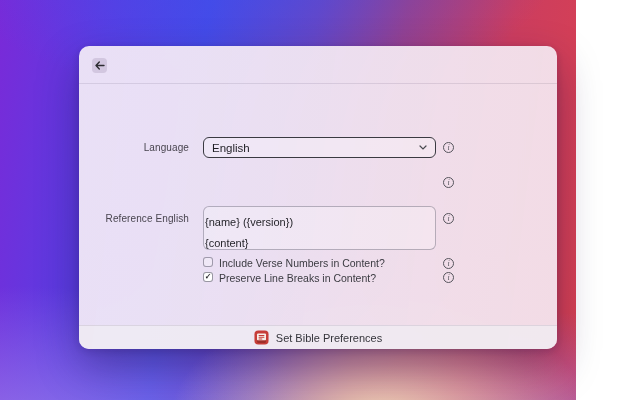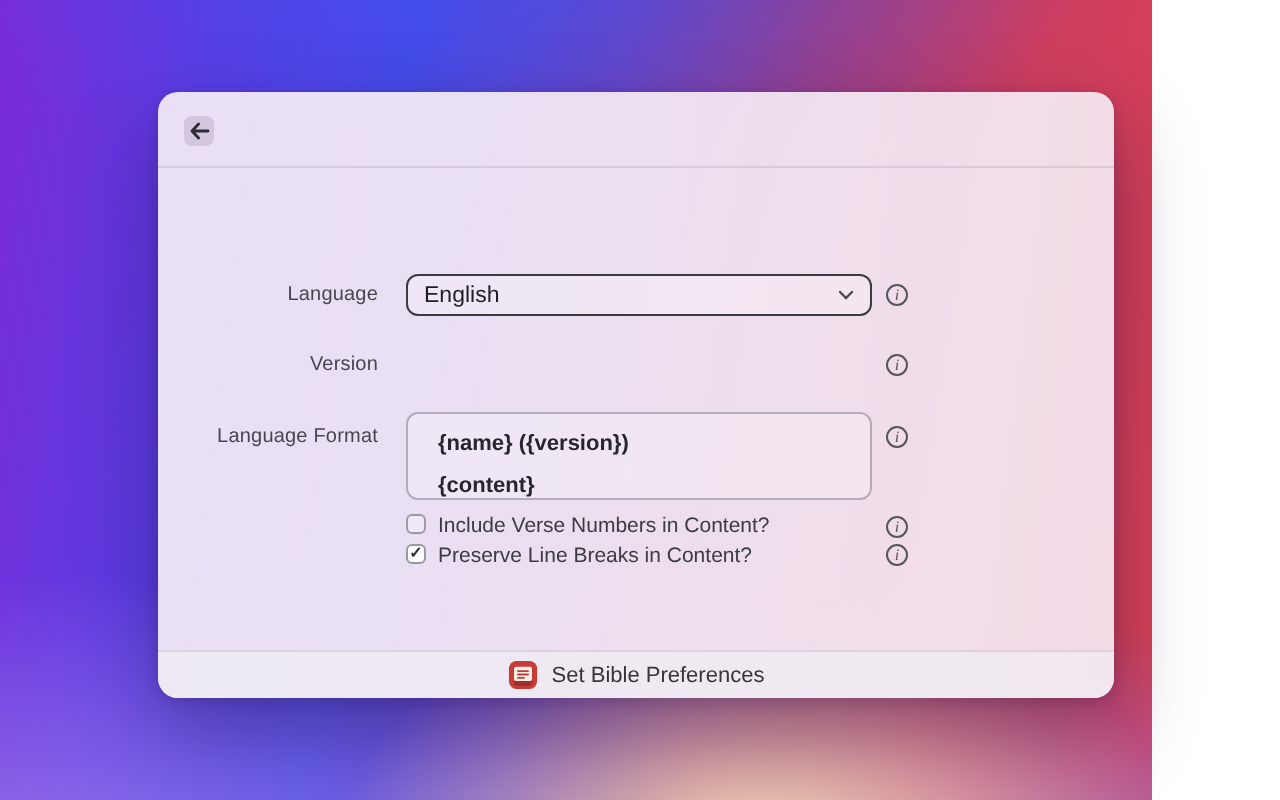--- a/index.html
+++ b/index.html
@@ -48,21 +48,21 @@
     border:1px solid rgba(80,75,95,0.42);
     display:flex; align-items:center; padding:0 8px; cursor:pointer;
   }
   .dropdown.focused { border:1.5px solid #3a3a41; }
   .dd-value { flex:1; font-size:11.5px; font-weight:500; color:#1f1f24; }
 
   .txtarea {
     height:44px; border-radius:6px;
     background:rgba(255,255,255,0.26);
     border:1px solid rgba(80,75,95,0.38);
-    padding:5px 15px; cursor:text;font-weight:bold;
+    padding:5px 1px; cursor:text;
   }
   .txtarea .line { font-size:11px; color:#26262b; line-height:21px; white-space:pre; }
 
   .cb-row { position:absolute; left:124px; height:12px; display:flex; align-items:flex-start; }
   .checkbox {
     width:10px; height:10px; border-radius:3px; margin-right:6px;
     border:1px solid rgba(80,75,95,0.5); background:rgba(255,255,255,0.3);
     display:flex; align-items:center; justify-content:center; cursor:pointer;
     font-size:8px; font-weight:700; color:#2c2c31; line-height:1;
   }
@@ -123,26 +123,25 @@
         <span style="display:flex;">
           <svg width="8" height="5" viewBox="0 0 8 5">
             <path d="M1 1l3 3 3-3" stroke="#4a4a50" stroke-width="1.2" fill="none" stroke-linecap="round"></path>
           </svg>
         </span>
       </div>
       <div class="info pos-lang-info">
           <span>i</span>
         </div>
 
-      <div class="field-label pos-ver-label">Version</div>
       <div class="info pos-ver-info">
           <span>i</span>
         </div>
 
-      <div class="field-label pos-ref-label">Language Format</div>
+      <div class="field-label pos-ref-label">Reference English</div>
       <div class="control txtarea pos-ref-ta">
         <div class="line">{name} ({version})</div>
         <div class="line">{content}</div>
       </div>
       <div class="info pos-ref-info">
           <span>i</span>
         </div>
 
       <div class="cb-row pos-cb1">
         <span class="checkbox">

